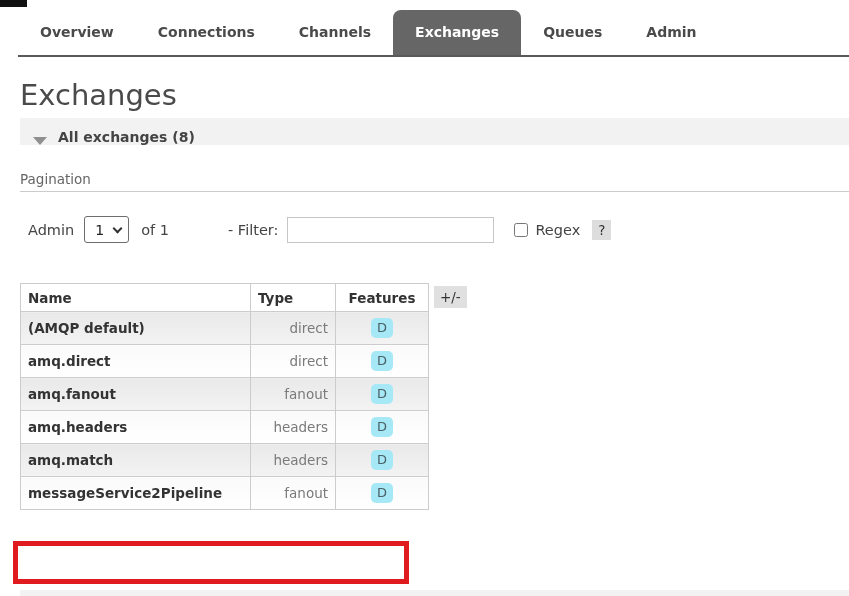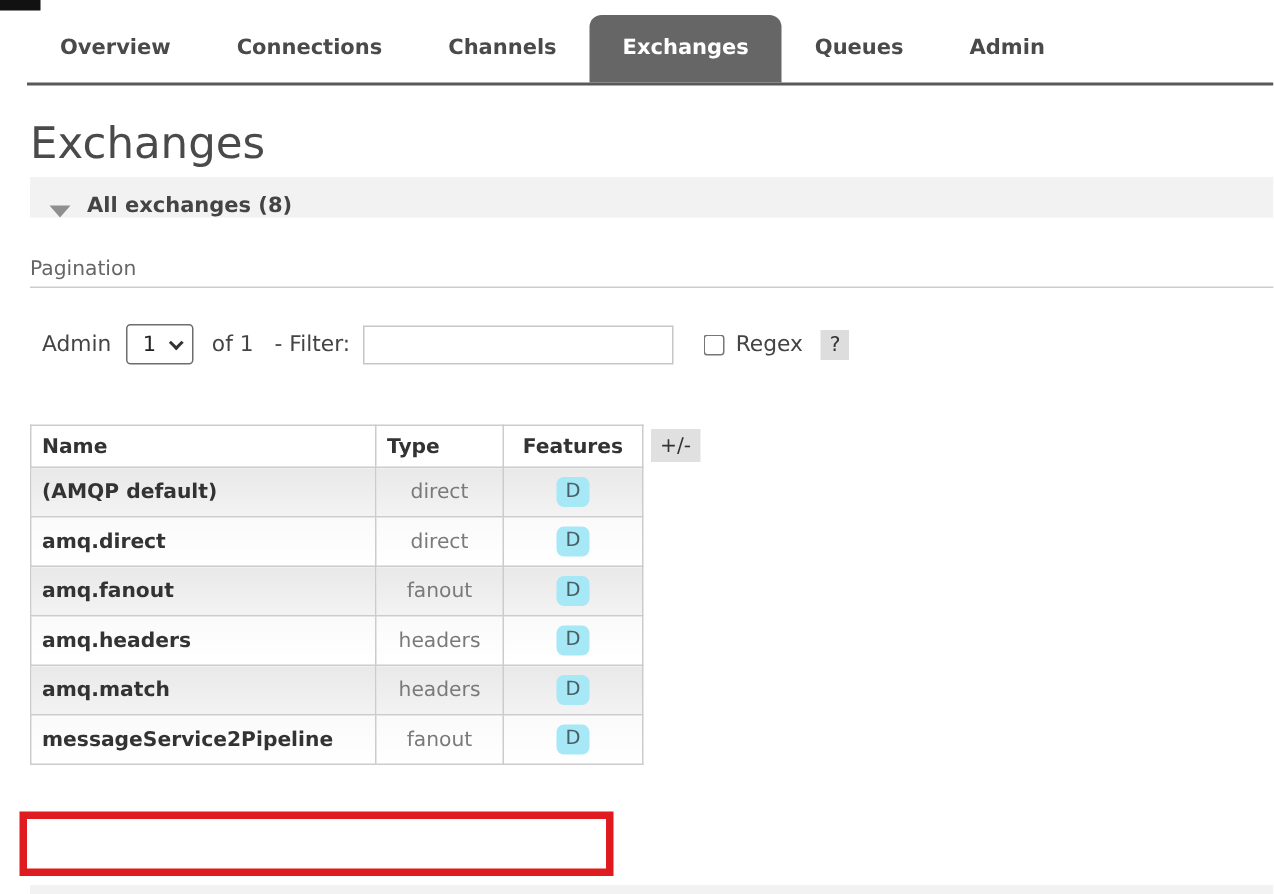--- a/index.html
+++ b/index.html
@@ -76,21 +76,21 @@
     border: 1px solid #6d6d6d; border-radius: 3px;
   }
   .chev {
     position: absolute; right: 8px; top: 9px;
     width: 7px; height: 7px;
     border-right: 2px solid #333; border-bottom: 2px solid #333;
     transform: rotate(45deg);
     pointer-events: none;
   }
   .oflabel { margin-right: 14px; }
-  .filterlab { margin-right: 9px; }
+  .filterlab { margin-right: 9px; margin-left: 45px; }
   .filter-input {
     width: 207px; height: 26px;
     border: 1px solid #c6c6c6;
     font-family: inherit; font-size: 14px; padding: 0 6px;
   }
   .cb {
     width: 14px; height: 14px; margin-left: 20px;
     accent-color: #666;
   }
   .regex { margin-left: 7px; }
@@ -124,21 +124,21 @@
   td {
     padding: 6px 7px;
     height: 33px;
     border: 1px solid #ccc;
     font-size: 13.5px;
     overflow: hidden; white-space: nowrap;
   }
   tbody tr:nth-child(odd) td { background: linear-gradient(180deg, #e9e9e9, #f3f3f3); }
   tbody tr:nth-child(even) td { background: linear-gradient(180deg, #fafafa, #ffffff); }
   td.name { font-weight: bold; color: #333; }
-  td.type { color: #7a7a7a; text-align: center; }
+  td.type { color: #7a7a7a; text-align: right; }
   td.feat { text-align: center; }
   .badge {
     display: inline-block;
     background: #a6e8f5; color: #4a5f66;
     border-radius: 5px;
     padding: 3px 6px;
     font-size: 13px; line-height: 14px;
     margin: 0 2px;
   }
   .plusminus {

